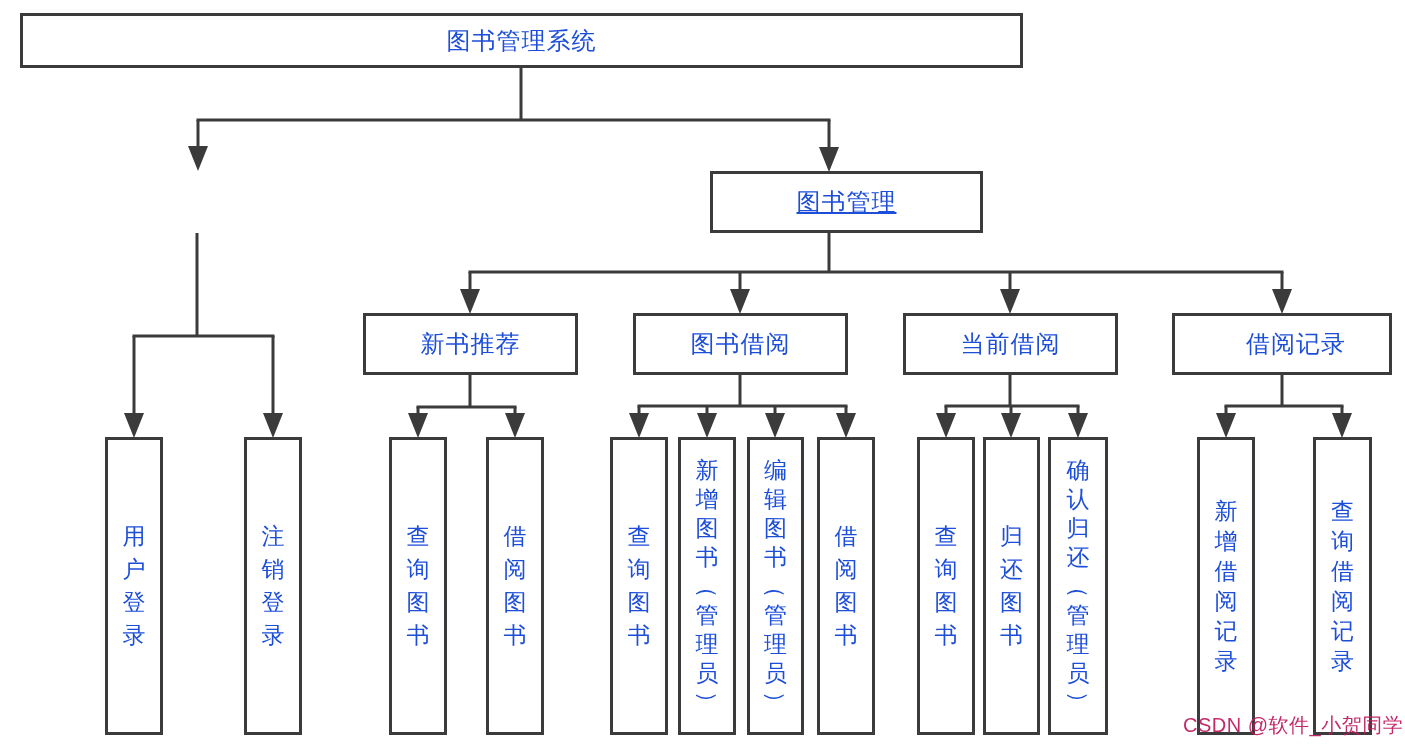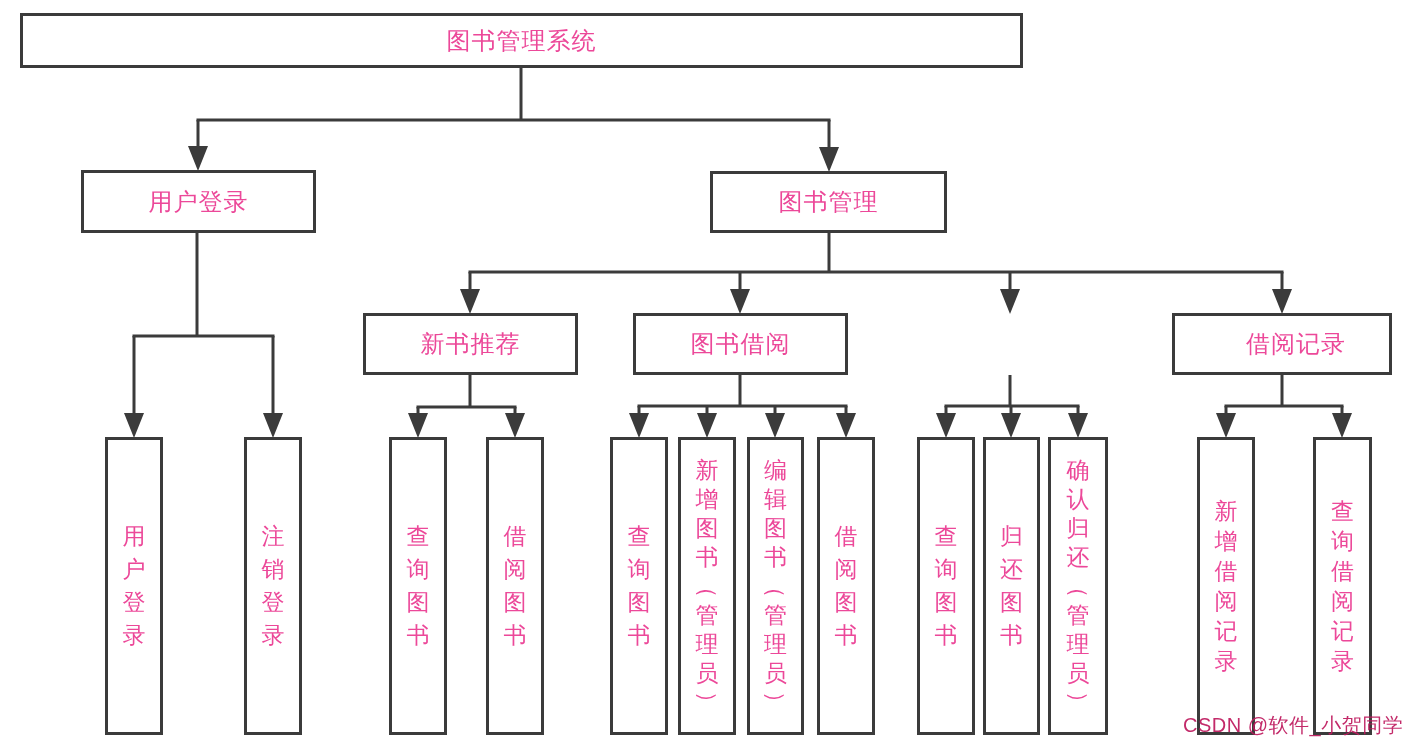--- a/index.html
+++ b/index.html
@@ -15,21 +15,21 @@
     position: absolute;
     left: 0; top: 0;
     width: 1405px; height: 747px;
     z-index: 1;
   }
   .node {
     position: absolute;
     box-sizing: border-box;
     background: #ffffff;
     border: 3px solid #3b3b3b;
-    color: #ec4899;
+    color: #1d4ed8;
     display: flex;
     align-items: center;
     justify-content: center;
     z-index: 2;
   }
   .node.h {
     font-size: 24px;
     letter-spacing: 1px;
     white-space: nowrap;
   }
@@ -111,24 +111,24 @@
       <line x1="1282" y1="375" x2="1282" y2="406" stroke="#3b3b3b" stroke-width="3"></line>
       <line x1="1224.5" y1="406" x2="1343.5" y2="406" stroke="#3b3b3b" stroke-width="3"></line>
       <line x1="1226" y1="406" x2="1226" y2="415" stroke="#3b3b3b" stroke-width="3"></line>
       <polygon points="1216,413 1236,413 1226,438" fill="#3b3b3b"></polygon>
       <line x1="1342" y1="406" x2="1342" y2="415" stroke="#3b3b3b" stroke-width="3"></line>
       <polygon points="1332,413 1352,413 1342,438" fill="#3b3b3b"></polygon>
     </svg>
 
   <div id="watermark">CSDN @软件_小贺同学</div>
 <div class="node h" style="left: 20px; top: 13px; width: 1003px; height: 55px;">图书管理系统</div>
-    <div class="node h" style="left: 81px; top: 170px; width: 235px; height: 63px;">用户登录</div>
-    <div class="node h" style="left: 710px; top: 171px; width: 237px; height: 62px;">图书管理</div>
+    <div class="node h" style="left: 710px; top: 171px; width: 273px; height: 62px; text-decoration: underline;">图书管理</div>
     <div class="node h" style="left: 633px; top: 313px; width: 215px; height: 62px;">图书借阅</div>
     <div class="node h" style="left: 363px; top: 313px; width: 215px; height: 62px;">新书推荐</div>
+    <div class="node h" style="left: 903px; top: 313px; width: 215px; height: 62px;">当前借阅</div>
     <div class="node h" style="left: 1172px; top: 313px; width: 220px; height: 62px; padding-left: 28px;">借阅记录</div>
     <div class="node v" style="left: 105px; top: 437px; width: 58px; height: 298px;">
       <span class="ch" style="line-height: 33px; height: 33px;">用</span>
       <span class="ch" style="line-height: 33px; height: 33px;">户</span>
       <span class="ch" style="line-height: 33px; height: 33px;">登</span>
       <span class="ch" style="line-height: 33px; height: 33px;">录</span>
     </div>
     <div class="node v" style="left: 244px; top: 437px; width: 58px; height: 298px;">
       <span class="ch" style="line-height: 33px; height: 33px;">注</span>
       <span class="ch" style="line-height: 33px; height: 33px;">销</span>

